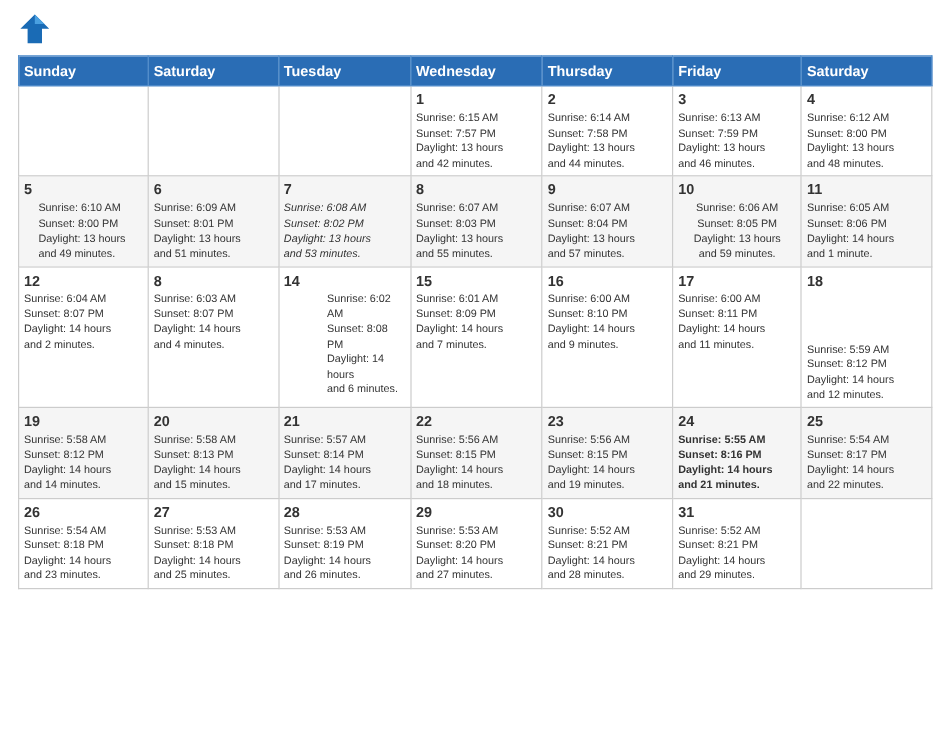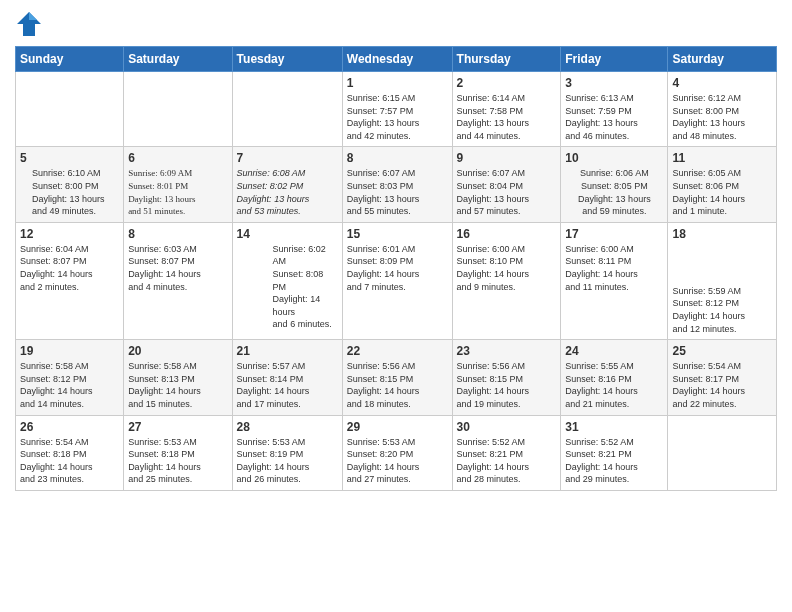--- a/index.html
+++ b/index.html
@@ -170,21 +170,21 @@
         <tr class="row-even">
           <td>
             <span class="day-num">5</span>
             <div class="day-info" style="white-space: pre-line; margin-left: 12px;">Sunrise: 6:10 AM
 Sunset: 8:00 PM
 Daylight: 13 hours
 and 49 minutes.</div>
           </td>
           <td>
             <span class="day-num">6</span>
-            <div class="day-info" style="white-space: pre-line; font-family: Liberation Serif, serif;">Sunrise: 6:09 AM
+            <div class="day-info" style="white-space: pre-line;">Sunrise: 6:09 AM
 Sunset: 8:01 PM
 Daylight: 13 hours
 and 51 minutes.</div>
           </td>
           <td>
             <span class="day-num">7</span>
             <div class="day-info" style="white-space: pre-line; font-style: italic;">Sunrise: 6:08 AM
 Sunset: 8:02 PM
 Daylight: 13 hours
 and 53 minutes.</div>
@@ -300,21 +300,21 @@
           </td>
           <td>
             <span class="day-num">23</span>
             <div class="day-info" style="white-space: pre-line;">Sunrise: 5:56 AM
 Sunset: 8:15 PM
 Daylight: 14 hours
 and 19 minutes.</div>
           </td>
           <td>
             <span class="day-num">24</span>
-            <div class="day-info" style="white-space: pre-line;">Sunrise: 5:55 AM
+            <div class="day-info" style="white-space: pre-line; font-weight: bold;">Sunrise: 5:55 AM
 Sunset: 8:16 PM
 Daylight: 14 hours
 and 21 minutes.</div>
           </td>
           <td>
             <span class="day-num">25</span>
             <div class="day-info" style="white-space: pre-line;">Sunrise: 5:54 AM
 Sunset: 8:17 PM
 Daylight: 14 hours
 and 22 minutes.</div>

